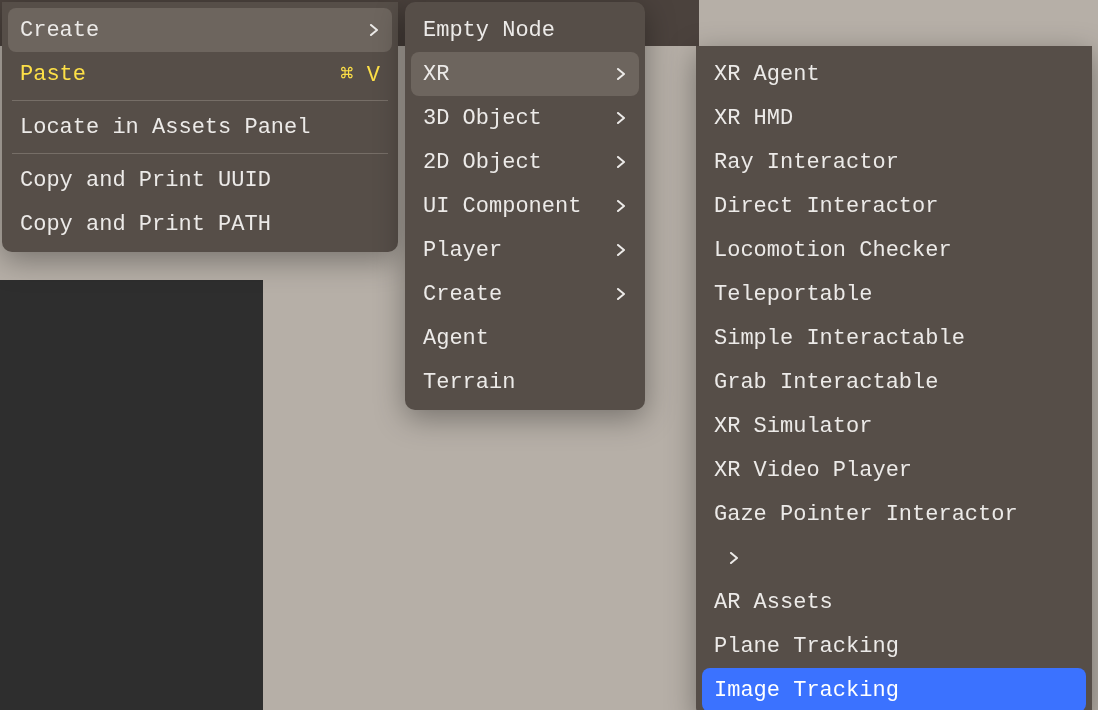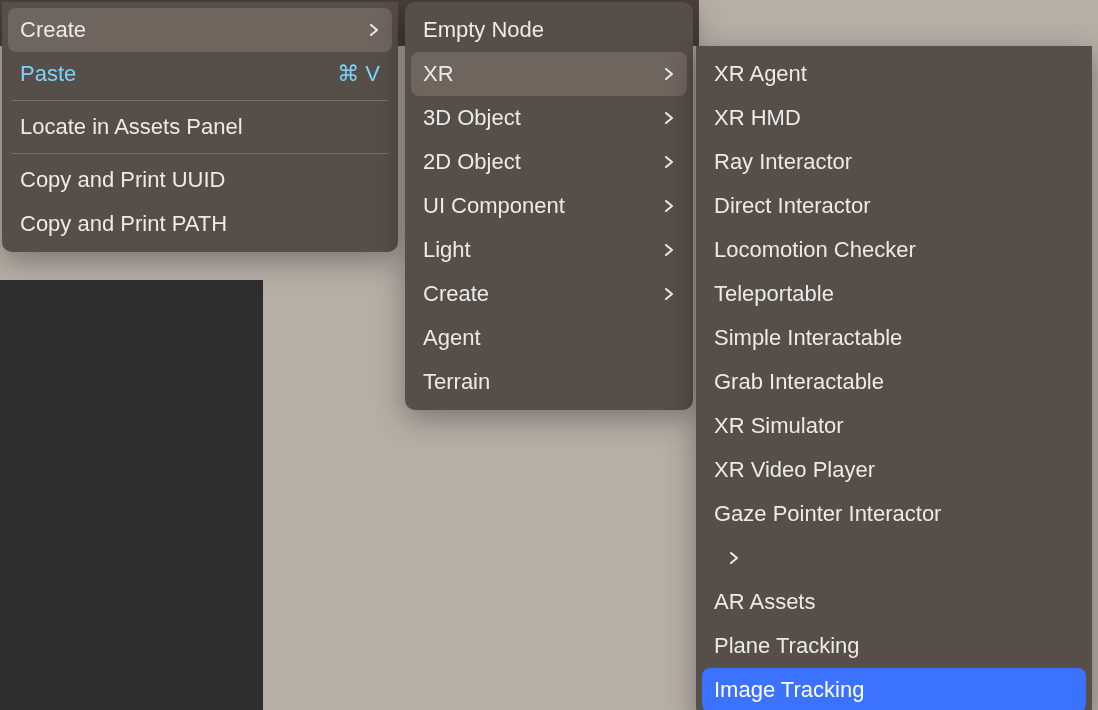--- a/index.html
+++ b/index.html
@@ -31,39 +31,40 @@
   }
 
   .menu {
     position: absolute;
     background: #564e48;
     border-radius: 10px;
     box-shadow: 0 8px 30px rgba(0,0,0,0.35);
     padding: 6px 0;
     color: #eceae8;
     font-size: 22px;
+    font-family: Liberation Mono, monospace;
   }
   .menu-item {
     display: flex;
     align-items: center;
     justify-content: space-between;
     height: 44px;
     padding: 0 18px;
     white-space: nowrap;
     cursor: default;
   }
   .menu-item .label { flex: 1; }
   .menu-item .shortcut {
     color: #cfcac5;
     font-size: 22px;
     margin-left: 20px;
   }
   .menu-item.disabled .label,
   .menu-item.disabled .shortcut {
-    color: #7dd3fc;
+    color: #fde047;
   }
   .menu-item.hovered {
     background: #6d655e;
     border-radius: 8px;
     margin: 0 6px;
     padding: 0 12px;
   }
   .menu-item.selected {
     background: #3b72ff;
     border-radius: 8px;
@@ -84,21 +85,21 @@
   .chevron svg { display:block; }
 
   .menu1 {
     left: 2px; top: 2px;
     width: 396px;
     border-top-left-radius: 0;
     border-top-right-radius: 0;
   }
   .menu2 {
     left: 405px; top: 2px;
-    width: 288px;
+    width: 240px;
   }
   .menu3 {
     left: 696px; top: 46px;
     width: 396px;
     border-radius: 0;
     border-bottom-left-radius: 10px;
   }
 </style>
 </head>
 <body>
@@ -163,21 +164,21 @@
   </div>
   <div class="menu-item">
     <span class="label">UI Component</span>
     <span class="chevron">
       <svg viewBox="0 0 12 12">
           <path d="M3 1 L9 6 L3 11" stroke="#eceae8" stroke-width="2" fill="none" stroke-linecap="round" stroke-linejoin="round"></path>
         </svg>
     </span>
   </div>
   <div class="menu-item">
-    <span class="label">Light</span>
+    <span class="label">Player</span>
     <span class="chevron">
       <svg viewBox="0 0 12 12">
           <path d="M3 1 L9 6 L3 11" stroke="#eceae8" stroke-width="2" fill="none" stroke-linecap="round" stroke-linejoin="round"></path>
         </svg>
     </span>
   </div>
   <div class="menu-item">
     <span class="label">Create</span>
     <span class="chevron">
       <svg viewBox="0 0 12 12">

